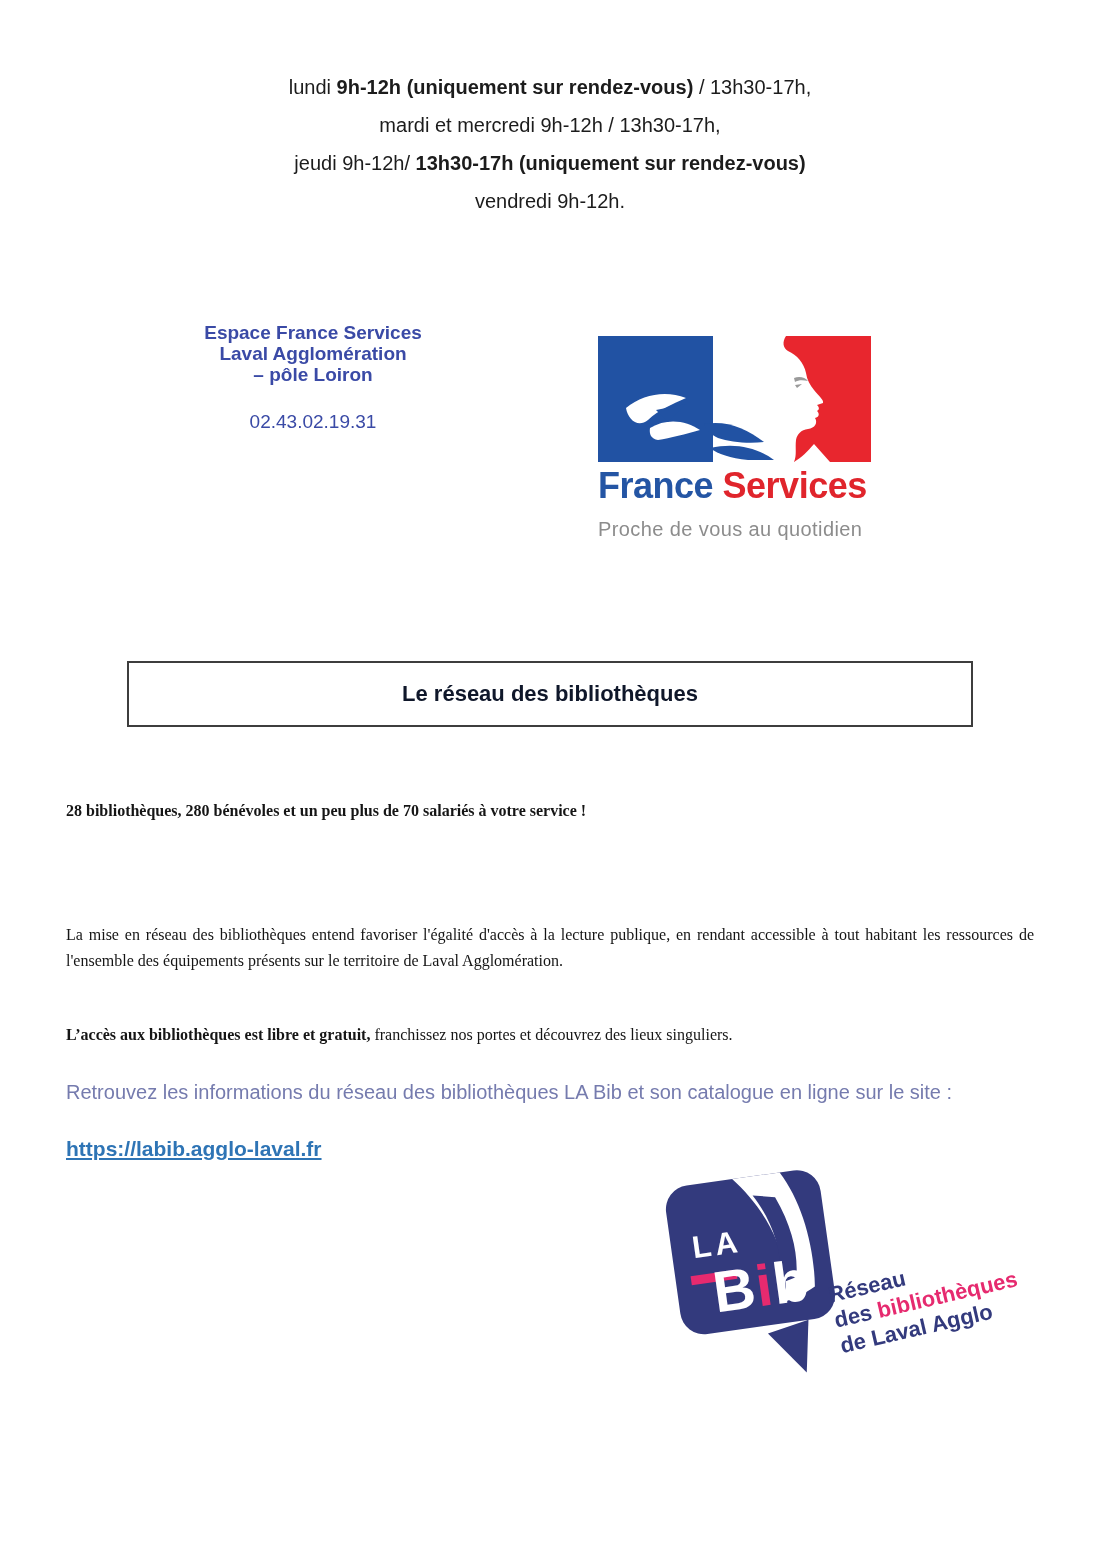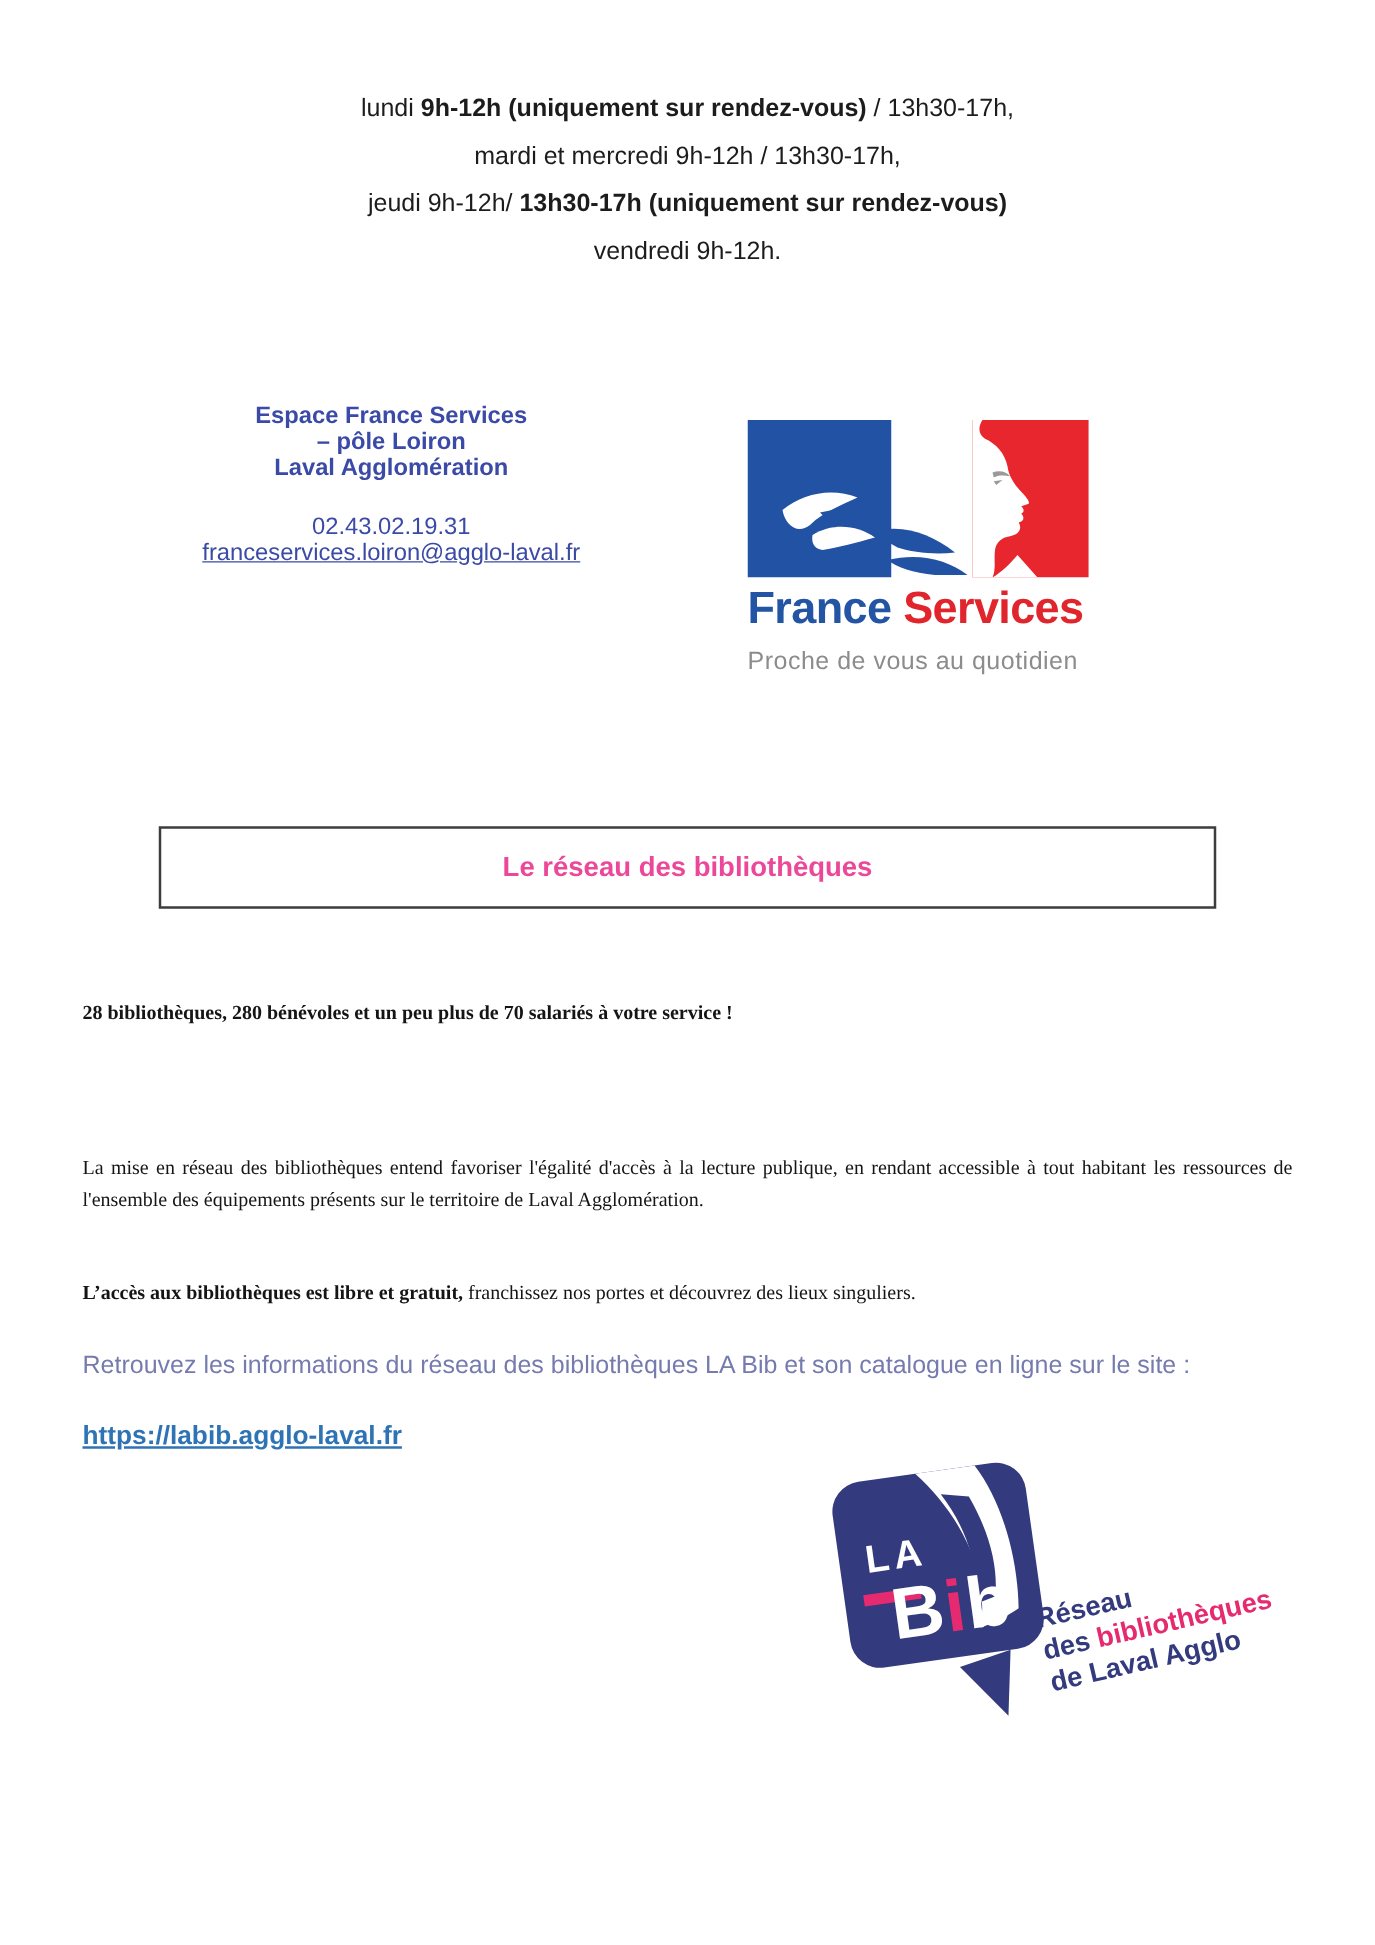--- a/index.html
+++ b/index.html
@@ -27,21 +27,21 @@
   .fs-wordmark { margin-top:4px; font-size:36px; font-weight:bold; letter-spacing:-0.5px;
                  line-height:40px; white-space:nowrap; }
   .fs-word-blue { color:#2455a4; }
   .fs-word-red  { color:#e0252c; }
   .fs-tagline { margin-top:12px; font-size:20px; color:#8c8c8c; letter-spacing:0.4px; white-space:nowrap; }
 
   
   .title-box { position:absolute; left:127px; top:661px; width:842px; height:62px;
                border:2px solid #3d3d3d; display:flex; align-items:center; justify-content:center;
                background:#ffffff; }
-  .title-box .title-text { font-size:22px; font-weight:bold; color:#ec4899; letter-spacing:0px; }
+  .title-box .title-text { font-size:22px; font-weight:bold; color:#0f172a; letter-spacing:0px; }
 
   
   .serif { position:absolute; left:66px; width:968px;
            font-family:"Liberation Serif", serif; font-size:16px; line-height:26px; color:#151515; }
   .p-intro { top:782px; font-weight:bold; }
   .p-1 { top:830px; text-align:justify; }
   .p-2 { top:906px; text-align:justify; }
   .p-3 { top:1006px; }
   .p-3 b { font-weight:bold; }
   .p-info { position:absolute; left:66px; top:1061px; width:968px;
@@ -72,26 +72,25 @@
   <div class="hours">
     <div><span>lundi </span><b>9h-12h (uniquement sur rendez-vous)</b><span> / 13h30-17h,</span></div>
     <div>mardi et mercredi 9h-12h / 13h30-17h,</div>
     <div><span>jeudi 9h-12h/ </span><b>13h30-17h (uniquement sur rendez-vous)</b></div>
     <div>vendredi 9h-12h.</div>
   </div>
 
   <div class="contact">
     <div class="contact-name">
       <div>Espace France Services</div>
+      <div>Laval Agglomération</div>
       <div>– pôle Loiron</div>
-      <div>Laval Agglomération</div>
     </div>
     <div class="contact-phone">
       <div>02.43.02.19.31</div>
-      <div><a>franceservices.loiron@agglo-laval.fr</a></div>
     </div>
   </div>
 
   <div class="fs-logo">
     <svg width="273" height="126" viewBox="0 0 273 126">
       <rect x="0" y="0" width="115" height="126" fill="#2152a3"></rect>
       <rect x="180" y="0" width="93" height="126" fill="#e8262e"></rect>
 
       <path fill="#ffffff" d="M180,0 L188,0 C184,6 185,12 190,15 C199,19 206,27 208,37
            C209,44 212,49 216,54 C221,60 226,64 225,67 L219,69

